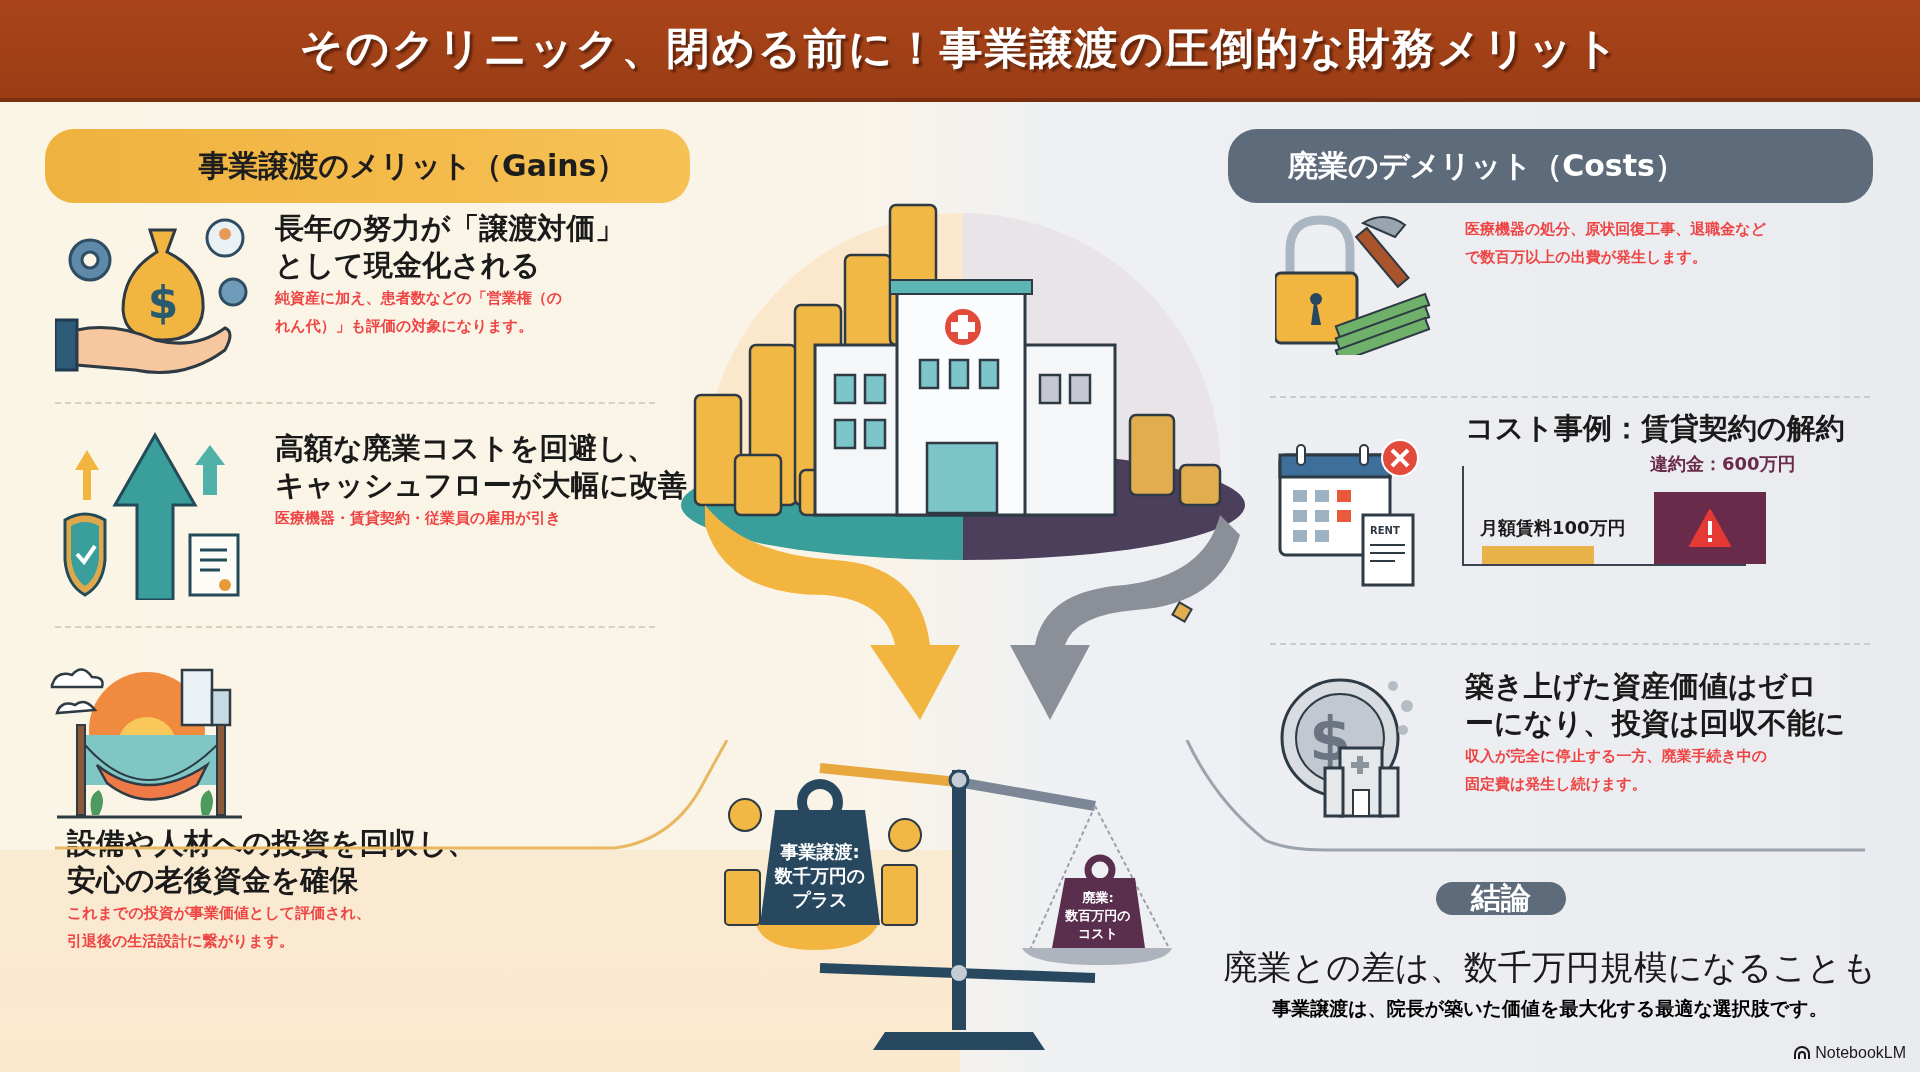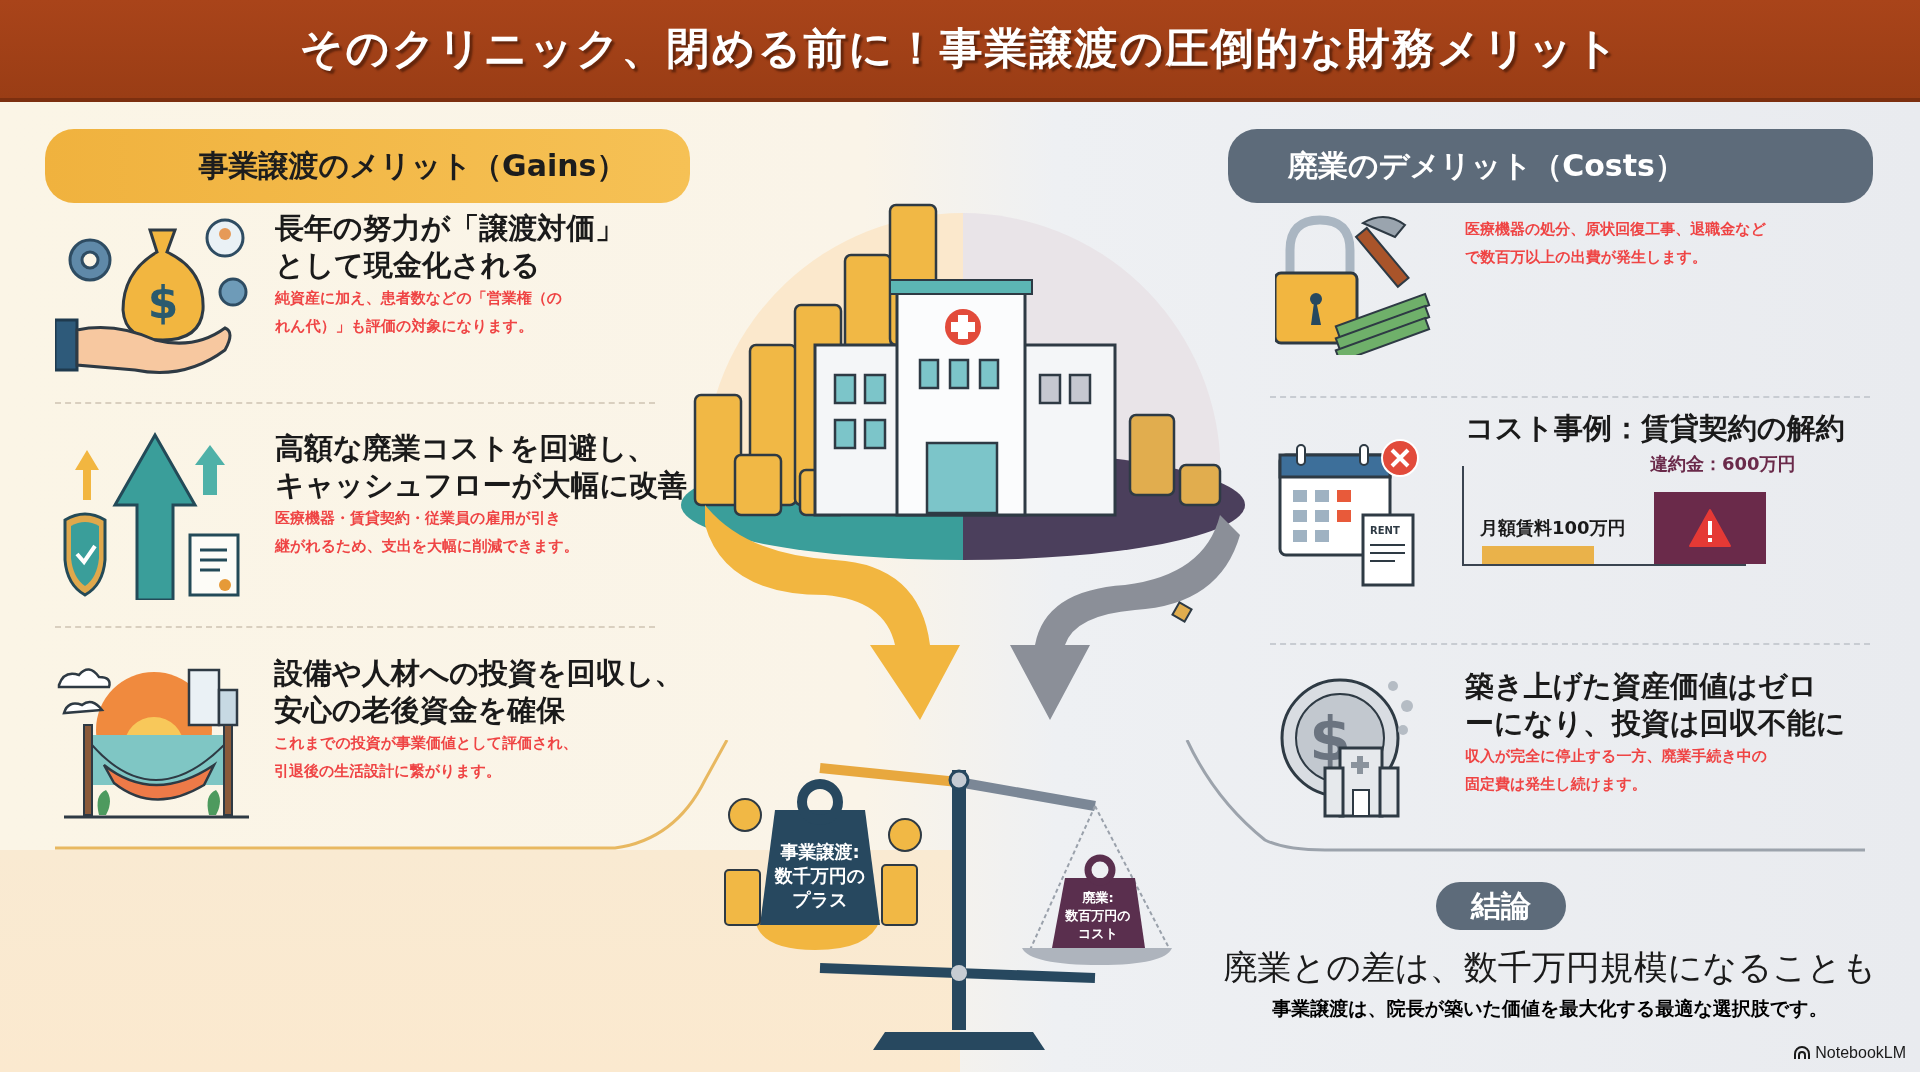--- a/index.html
+++ b/index.html
@@ -51,21 +51,21 @@
   .chart {
     position: absolute; left: 1460px; top: 460px; width: 360px; height: 110px;
   }
   .chart .axis-y { position: absolute; left: 2px; top: 6px; width: 2px; height: 100px; background: #3a4450; }
   .chart .axis-x { position: absolute; left: 2px; bottom: 4px; width: 284px; height: 2px; background: #3a4450; }
   .chart .bar1 { position: absolute; left: 22px; bottom: 6px; width: 112px; height: 18px; background: #eab24a; }
   .chart .bar2 { position: absolute; left: 194px; bottom: 6px; width: 112px; height: 72px; background: #6a2a4a; display:flex; align-items:center; justify-content:center; }
   .chart .lbl1 { position: absolute; left: 20px; bottom: 30px; font-size: 18px; font-weight: bold; }
   .chart .lbl2 { position: absolute; left: 190px; top: -8px; font-size: 18px; font-weight: bold; color: #6a2a4a; }
   .conclusion-pill {
-    position: absolute; left: 1436px; top: 882px; width: 130px; height: 48px; border-radius: 25px;
+    position: absolute; left: 1436px; top: 882px; width: 130px; height: 33px; border-radius: 25px;
     background: #5d6b7a; color: #fff; font-size: 30px; font-weight: bold;
     display: flex; align-items: center; justify-content: center;
   }
   .conclusion-main {
     position: absolute; left: 1180px; top: 945px; width: 740px; text-align: center;
     font-size: 34px; font-weight: normal; color: #1a1a1a;
   }
   .conclusion-sub {
     position: absolute; left: 1180px; top: 996px; width: 740px; text-align: center;
     font-size: 19px; font-weight: bold; color: #000000;
@@ -138,27 +138,26 @@
       <circle cx="170" cy="155" r="6" fill="#e69a38"></circle>
     </svg>
   </div>
   <div class="text">
     <h2>
       <span>高額な廃業コストを回避し、</span><br>
       <span>キャッシュフローが大幅に改善</span>
     </h2>
     <p>
       <span>医療機器・賃貸契約・従業員の雇用が引き</span><br>
-      <span>継がれるため、支出を大幅に削減できます。</span>
     </p>
   </div>
 </div>
 <div class="divider" style="left:55px;top:626px;width:600px;"></div>
 
-<div class="item" style="left:54px;top:655px;">
+<div class="item" style="left:47px;top:655px;flex-direction:column;">
   <div class="icon">
     <svg width="200" height="170" viewBox="0 0 200 170">
       <circle cx="100" cy="75" r="58" fill="#f08a3e"></circle>
       <circle cx="100" cy="92" r="30" fill="#f8c85a"></circle>
       <rect x="30" y="80" width="140" height="50" fill="#7fc6c4"></rect>
       <path d="M5 30 Q10 15 25 20 Q35 8 45 22 Q58 22 55 32 L5 32 Z" fill="#fff" stroke="#2e3a44" stroke-width="2.5"></path>
       <path d="M10 58 Q14 45 28 50 Q38 42 48 55 L10 58 Z" fill="#fff" stroke="#2e3a44" stroke-width="2.5"></path>
       <rect x="135" y="15" width="30" height="55" fill="#eaf1f5" stroke="#2e3a44" stroke-width="2.5"></rect>
       <rect x="165" y="35" width="18" height="35" fill="#c7d9e3" stroke="#2e3a44" stroke-width="2.5"></rect>
       <rect x="30" y="70" width="8" height="90" fill="#8a5a3a" stroke="#2e3a44" stroke-width="2"></rect>

